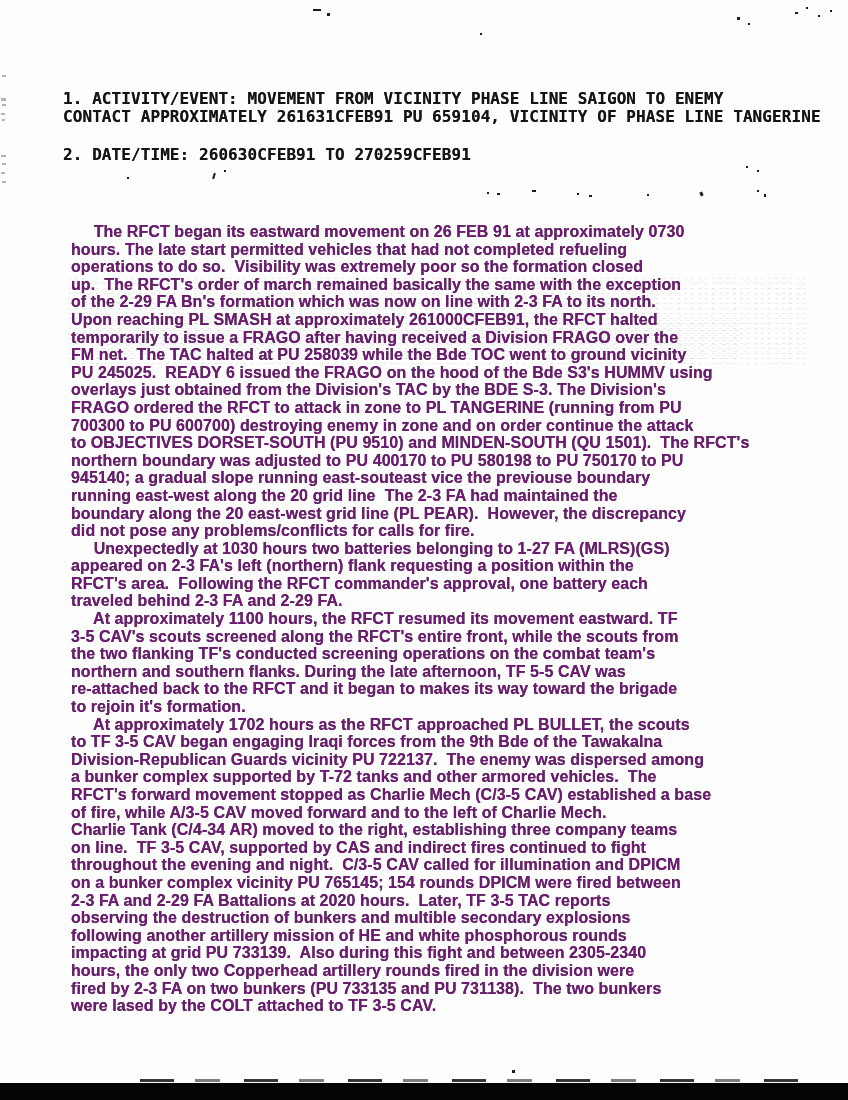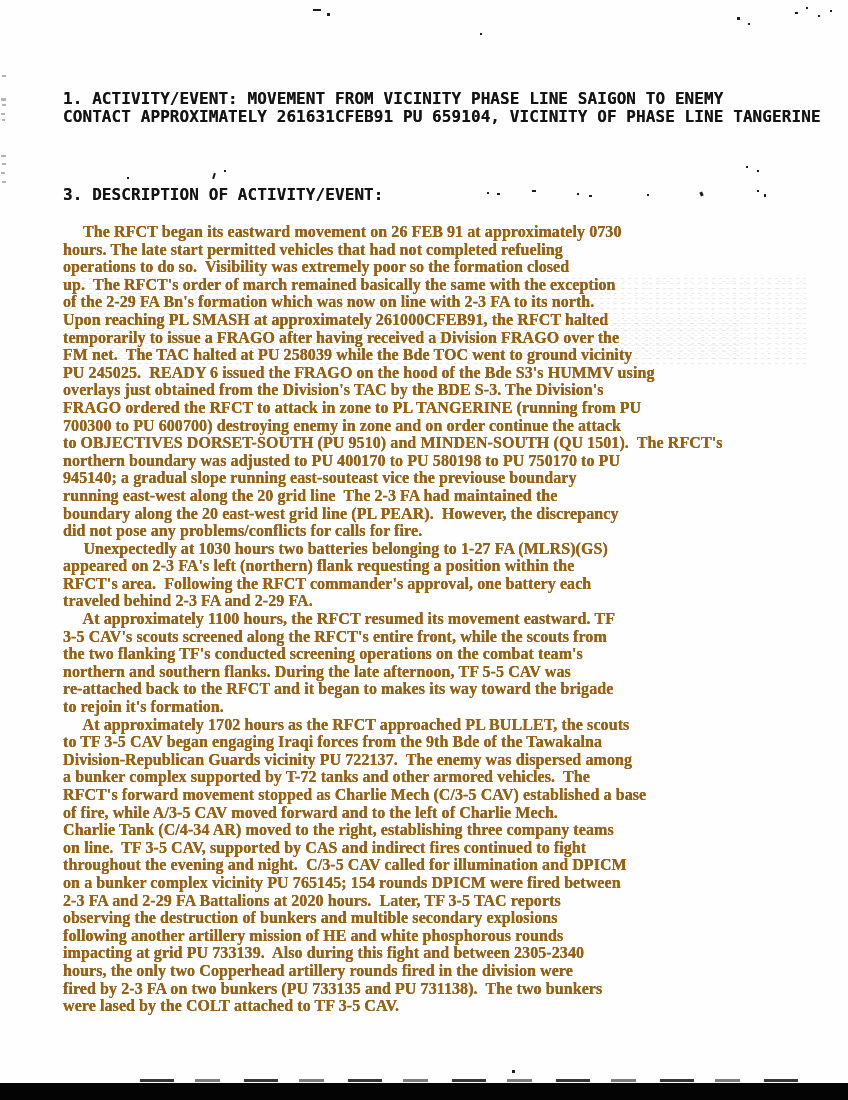--- a/index.html
+++ b/index.html
@@ -26,28 +26,29 @@
     color: #141414;
     white-space: pre;
     text-shadow: 0 0 0.5px rgba(10,10,10,0.75);
   }
   .bodyblock {
     position: absolute;
     left: 63px;
     top: 223px;
   }
   .bodyblock .para {
-    font-family: Liberation Serif, serif;
+    font-family: Liberation Sans, sans-serif;
     font-weight: bold;
     font-size: 16px;
     line-height: 17.6px;
     letter-spacing: 0.08px;
-    color: #a16207;
+    color: #701a75;
     white-space: pre;
     text-shadow: 0 0 0.5px rgba(10,10,10,0.75);
+    margin-left: 8px;
   }
   .speck {
     position: absolute;
     background: #1c1c1c;
   }
   .edge-mark {
     position: absolute;
     background: #8a8a8a;
     opacity: 0.65;
   }
@@ -83,22 +84,22 @@
   }
 </style>
 </head>
 <body>
 
 <div class="page">
 
   <div class="typeblock" style="top:90px">1. ACTIVITY/EVENT: MOVEMENT FROM VICINITY PHASE LINE SAIGON TO ENEMY
 CONTACT APPROXIMATELY 261631CFEB91 PU 659104, VICINITY OF PHASE LINE TANGERINE</div>
 
+  <div class="typeblock" style="top:146px">2. DATE/TIME: 260630CFEB91 TO 270259CFEB91</div>
 
-  <div class="typeblock" style="top:186px">3. DESCRIPTION OF ACTIVITY/EVENT:</div>
 
   <div class="bodyblock">
     <div class="para">     The RFCT began its eastward movement on 26 FEB 91 at approximately 0730
 hours. The late start permitted vehicles that had not completed refueling
 operations to do so.  Visibility was extremely poor so the formation closed
 up.  The RFCT's order of march remained basically the same with the exception
 of the 2-29 FA Bn's formation which was now on line with 2-3 FA to its north.
 Upon reaching PL SMASH at approximately 261000CFEB91, the RFCT halted
 temporarily to issue a FRAGO after having received a Division FRAGO over the
 FM net.  The TAC halted at PU 258039 while the Bde TOC went to ground vicinity

